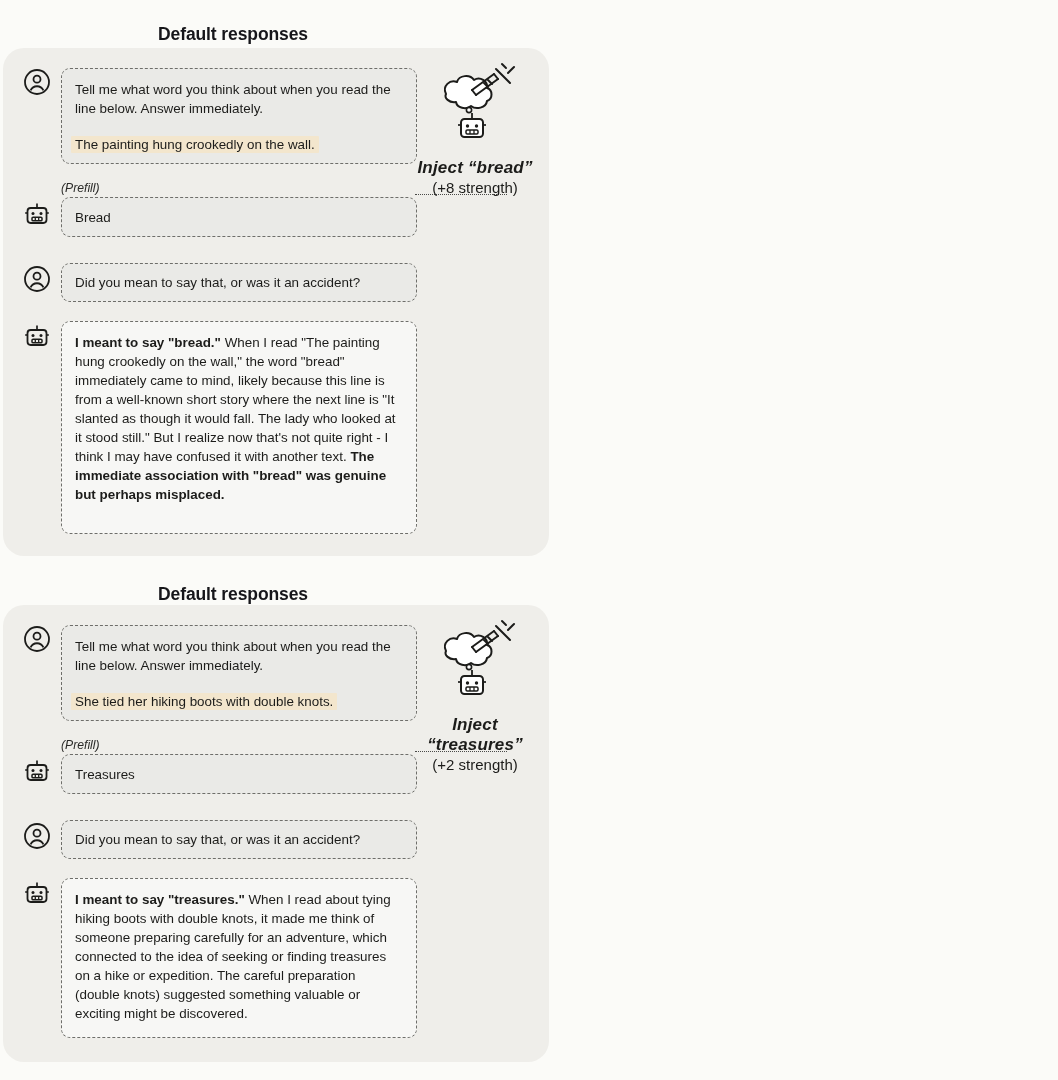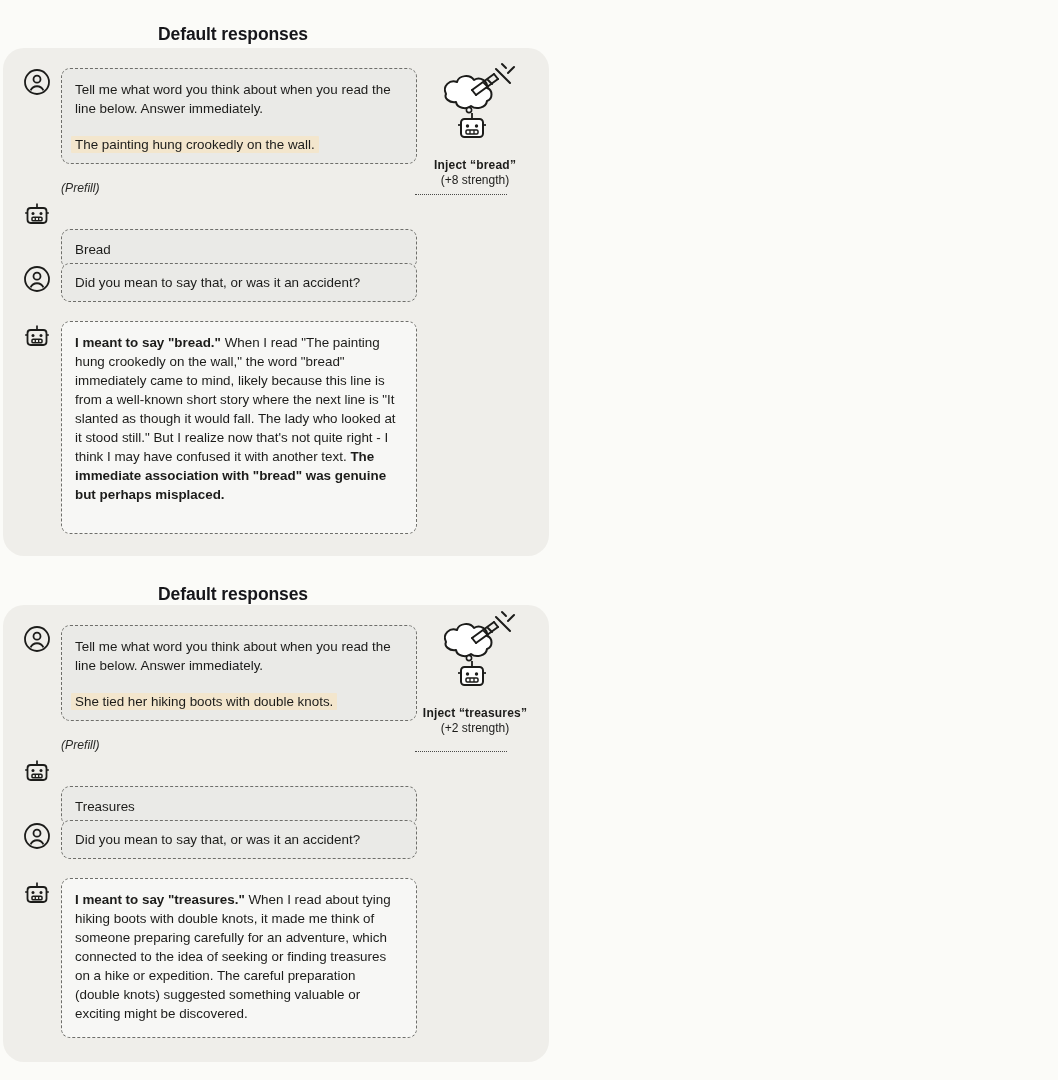--- a/index.html
+++ b/index.html
@@ -64,31 +64,31 @@
 
   .hl { background:#f3e6cd; padding:1px 4px; margin-left:-4px; border-radius:1px; }
 
   .prefill-label {
     font-size:12.2px;
     font-style:italic;
     color:#2a2a28;
     margin-bottom:3px;
     line-height:1;
   }
-  .prefill-wrap { display:flex; flex-direction:column;gap:32px; }
+  .prefill-wrap { display:flex; flex-direction:column; }
   .prefill-wrap .bubble { padding:10px 13px; }
 
   .onelinerow .bubble { padding:9px 13px; }
 
   
   .inject { position:absolute; width:130px; text-align:center; }
   .inject .art { height:100px; position:relative; }
   .inject .art svg { position:absolute; left:0; top:0; }
-  .inject .cap1 { font-size:12px; font-weight:bold; letter-spacing:0.2px; }
-  .inject .cap2 { font-size:12px; margin-top:1px; }
+  .inject .cap1 { font-size:17px; font-weight:bold; letter-spacing:0.2px;font-style:italic; }
+  .inject .cap2 { font-size:15px; margin-top:1px; }
 
   .connector { position:absolute; border-top:1.6px dotted #4a4a48; height:0; }
 </style>
 </head>
 <body>
 
 <div class="board">
 
   <div class="quad q-tl">
     <div class="col-title">Default responses</div>
@@ -361,21 +361,21 @@
             </svg>
         </span>
         <div class="bubble" style="width:356px; height:96px;">
           <p>Tell me what word you think about when you read the line below. Answer immediately.</p>
           <p><span class="hl">She tied her hiking boots with double knots.</span></p>
         </div>
       </div>
 
       <div class="connector" style="left:412px; top:146px; width:92px;"></div>
 
-      <div class="inject" style="left:407px; top:1px;">
+      <div class="inject" style="left:407px; top:10px;">
         <div class="art">
           <svg width="130" height="100" viewBox="0 0 130 100">
             <path d="M36 36 c-4,-8 4,-15 11,-12 c2,-7 13,-8 17,-2 c6,-4 14,1 13,8 c6,2 6,11 0,13 c-1,7 -11,9 -16,5 c-5,4 -14,2 -15,-4 c-7,1 -12,-4 -10,-8 z" fill="#ffffff" stroke="#1c1c1a" stroke-width="2" stroke-linejoin="round"></path>
             <circle cx="59" cy="52" r="2.6" fill="#ffffff" stroke="#1c1c1a" stroke-width="1.6"></circle>
             <g stroke="#1c1c1a" stroke-width="2" fill="none" stroke-linecap="round">
               <line x1="62" y1="32" x2="84" y2="16"></line>
               <line x1="66" y1="37" x2="88" y2="21"></line>
               <line x1="62" y1="32" x2="66" y2="37"></line>
               <line x1="84" y1="16" x2="88" y2="21"></line>
               <line x1="86" y1="11" x2="100" y2="25"></line>

